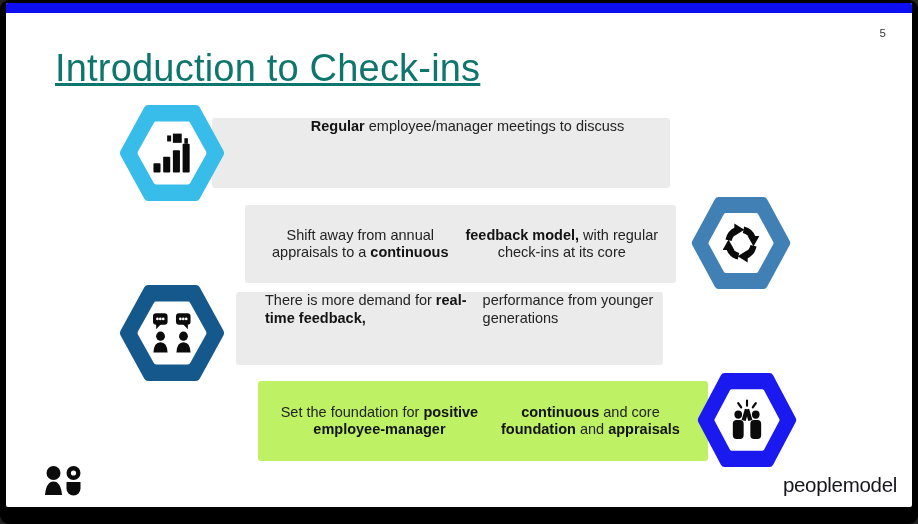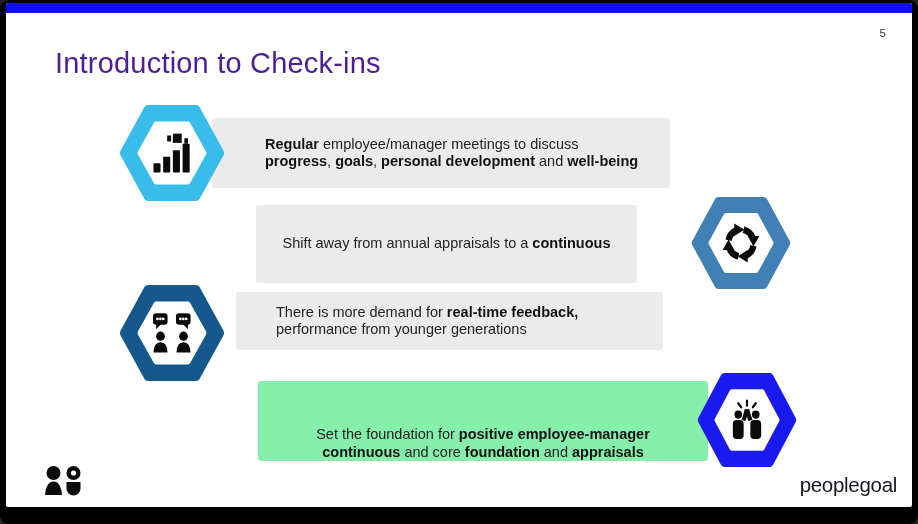--- a/index.html
+++ b/index.html
@@ -3,32 +3,32 @@
 <meta charset="utf-8">
 <style>
   html,body{margin:0;padding:0;background:#222;}
   .slide{
     position:relative;width:918px;height:524px;background:#000;border-radius:9px;
     overflow:hidden;font-family:"Liberation Sans",sans-serif;
   }
   .canvas{position:absolute;left:6px;top:3px;right:6px;bottom:17px;background:#fff;border-radius:2px;overflow:hidden;}
   .topbar{width:100%;height:10px;}
   .page-num{position:absolute;right:26px;top:24px;font-size:11.5px;color:#3a3a3a;}
-  .title{position:absolute;left:49px;top:44px;font-size:29px;font-weight:400;color:#4c1d95;letter-spacing:0.2px;}
+  .title{position:absolute;left:49px;top:44px;font-size:38px;font-weight:400;color:#0f766e;letter-spacing:0.2px;text-decoration:underline;}
   .textbox{
     position:absolute;background:#EBEBEB;border-radius:3px;z-index:1;
-    display:flex;flex-direction:column;justify-content:center;
+    display:flex;justify-content:center;
     font-size:14.5px;line-height:17.5px;color:#232323;
   }
   .textbox .b{font-weight:700;color:#131313;}
   .align-left{align-items:flex-start;text-align:left;}
   .align-center{align-items:center;text-align:center;padding-left:14px;padding-right:14px;box-sizing:border-box;}
   .pos-box-1{left:206px;top:115px;width:458px;height:70px;padding-left:53px;box-sizing:border-box;}
-  .pos-box-2{left:250px;top:202px;width:381px;height:78px;}
-  .pos-box-3{left:230px;top:289px;width:427px;height:58px;padding-left:40px;box-sizing:border-box;}
+  .pos-box-2{left:239px;top:202px;width:431px;height:78px;}
+  .pos-box-3{left:230px;top:289px;width:427px;height:73px;padding-left:29px;box-sizing:border-box;}
   .pos-box-4{left:252px;top:378px;width:450px;height:80px;}
   .hex{position:absolute;z-index:2;}
   .pos-hex-1{left:113px;top:102px;width:106px;height:96px;}
   .pos-hex-2{left:685px;top:194px;width:100px;height:92px;}
   .pos-hex-3{left:113px;top:282px;width:106px;height:96px;}
   .pos-hex-4{left:691px;top:370px;width:100px;height:94px;}
   .logo-mark{position:absolute;left:38px;top:463px;width:48px;height:30px;}
   .wordmark{position:absolute;right:15px;top:470px;font-size:20.5px;color:#16161f;letter-spacing:-0.3px;}
   .wordmark .bold{font-weight:400;}
 </style>
@@ -37,41 +37,41 @@
 
 <div class="slide">
   <div class="canvas">
     <div class="topbar" style="background: rgb(14, 14, 242);"></div>
     <div class="page-num">5</div>
     <div class="title">Introduction to Check-ins</div>
 
     <div id="rows">
         <div class="textbox pos-box-1 align-left" style="background: rgb(235, 235, 235);">
           <div class="line"><span class="b">Regular</span><span> employee/manager meetings to discuss</span></div>
-          <div class="line"><span class="b">progress</span><span>, </span><span class="b">goals</span><span>, </span><span class="b">personal development</span><span> and </span><span class="b">well-being</span></div>
         </div>
         <div class="hex pos-hex-1"><svg viewBox="0 0 120 104" preserveAspectRatio="none" width="100%" height="100%">
             <path d="M114,52 87,5 33,5 6,52 33,99 87,99 Z" fill="#38BCE9" stroke="#38BCE9" stroke-width="10" stroke-linejoin="round"></path>
             <path d="M96,52 78,21 42,21 24,52 42,83 78,83 Z" fill="#ffffff" stroke="#ffffff" stroke-width="6" stroke-linejoin="round"></path>
             <g transform="translate(36,28)">
               <svg width="48" height="48" viewBox="0 0 48 48">
     <g fill="#0b0b0b">
       <rect x="3" y="35" width="8" height="10" rx="1"></rect>
       <rect x="14" y="28" width="8" height="17" rx="1"></rect>
       <rect x="25" y="21" width="8" height="24" rx="1"></rect>
       <rect x="36" y="14" width="8" height="31" rx="1"></rect>
       <rect x="38" y="8" width="4" height="6"></rect>
       <rect x="25" y="3" width="10" height="10"></rect>
       <rect x="18.5" y="5" width="4.5" height="6.5"></rect>
     </g>
               </svg>
             </g>
           </svg></div>
         <div class="textbox pos-box-2 align-center" style="background: rgb(235, 235, 235);">
           <div class="line"><span>Shift away from annual appraisals to a </span><span class="b">continuous</span></div>
+          <div class="line"><span class="b">feedback model,</span><span> with regular check-ins at its core</span></div>
         </div>
         <div class="hex pos-hex-2"><svg viewBox="0 0 120 104" preserveAspectRatio="none" width="100%" height="100%">
             <path d="M114,52 87,5 33,5 6,52 33,99 87,99 Z" fill="#4180B4" stroke="#4180B4" stroke-width="10" stroke-linejoin="round"></path>
             <path d="M96,52 78,21 42,21 24,52 42,83 78,83 Z" fill="#ffffff" stroke="#ffffff" stroke-width="6" stroke-linejoin="round"></path>
             <g transform="translate(36,28)">
               <svg width="48" height="48" viewBox="0 0 48 48">
     <g>
       <g>
         <path d="M9,21 A16,16 0 0 1 19,9.5" stroke="#0b0b0b" stroke-width="7.5" fill="none"></path>
         <polygon points="16,2 16,16 28,9" fill="#0b0b0b"></polygon>
@@ -113,21 +113,21 @@
       <polygon points="42,14 36,14 42,20"></polygon>
       <circle cx="33.5" cy="8.8" r="1.5" fill="#fff"></circle>
                   <circle cx="36.8" cy="8.8" r="1.5" fill="#fff"></circle>
                   <circle cx="40.1" cy="8.8" r="1.5" fill="#fff"></circle>
       <circle cx="37" cy="27.5" r="5"></circle>
       <path d="M29,45 Q29.5,34 37,34 Q44.5,34 45,45 Z"></path>
     </g>
               </svg>
             </g>
           </svg></div>
-        <div class="textbox pos-box-4 align-center" style="background: #86efac; justify-content: flex-end;">
+        <div class="textbox pos-box-4 align-center" style="background: #bef264; justify-content: flex-end;">
           <div class="line"><span>Set the foundation for </span><span class="b">positive employee-manager</span></div>
           <div class="line"><span class="b">continuous</span><span> and core </span><span class="b">foundation</span><span> and </span><span class="b">appraisals</span></div>
         </div>
         <div class="hex pos-hex-4"><svg viewBox="0 0 120 104" preserveAspectRatio="none" width="100%" height="100%">
             <path d="M114,52 87,5 33,5 6,52 33,99 87,99 Z" fill="#1A1AF0" stroke="#1A1AF0" stroke-width="10" stroke-linejoin="round"></path>
             <path d="M96,52 78,21 42,21 24,52 42,83 78,83 Z" fill="#ffffff" stroke="#ffffff" stroke-width="6" stroke-linejoin="round"></path>
             <g transform="translate(36,28)">
               <svg width="48" height="48" viewBox="0 0 48 48">
     <g fill="#0b0b0b">
       <path d="M17,10 L13.5,5.5 M24,8 L24,2.5 M31,10 L34.5,5.5" stroke="#0b0b0b" stroke-width="2.6" fill="none" stroke-linecap="round"></path>
@@ -145,15 +145,15 @@
 
     <svg class="logo-mark" viewBox="0 0 48 30">
       <g fill="#0b0b0b">
         <circle cx="9.5" cy="7" r="7"></circle>
         <path d="M1,29 Q2.2,15.5 9.5,15.5 Q16.8,15.5 18,29 Z"></path>
         <circle cx="29.5" cy="7" r="4.8" fill="none" stroke="#0b0b0b" stroke-width="4.4"></circle>
         <path d="M22.5,16 h14 v6.5 a7,7 0 0 1 -14,0 Z"></path>
       </g>
     </svg>
 
-    <div class="wordmark"><span class="bold">people</span><span>goal</span></div>
+    <div class="wordmark"><span class="bold">people</span><span>model</span></div>
   </div>
 </div>
 
 </body></html>

